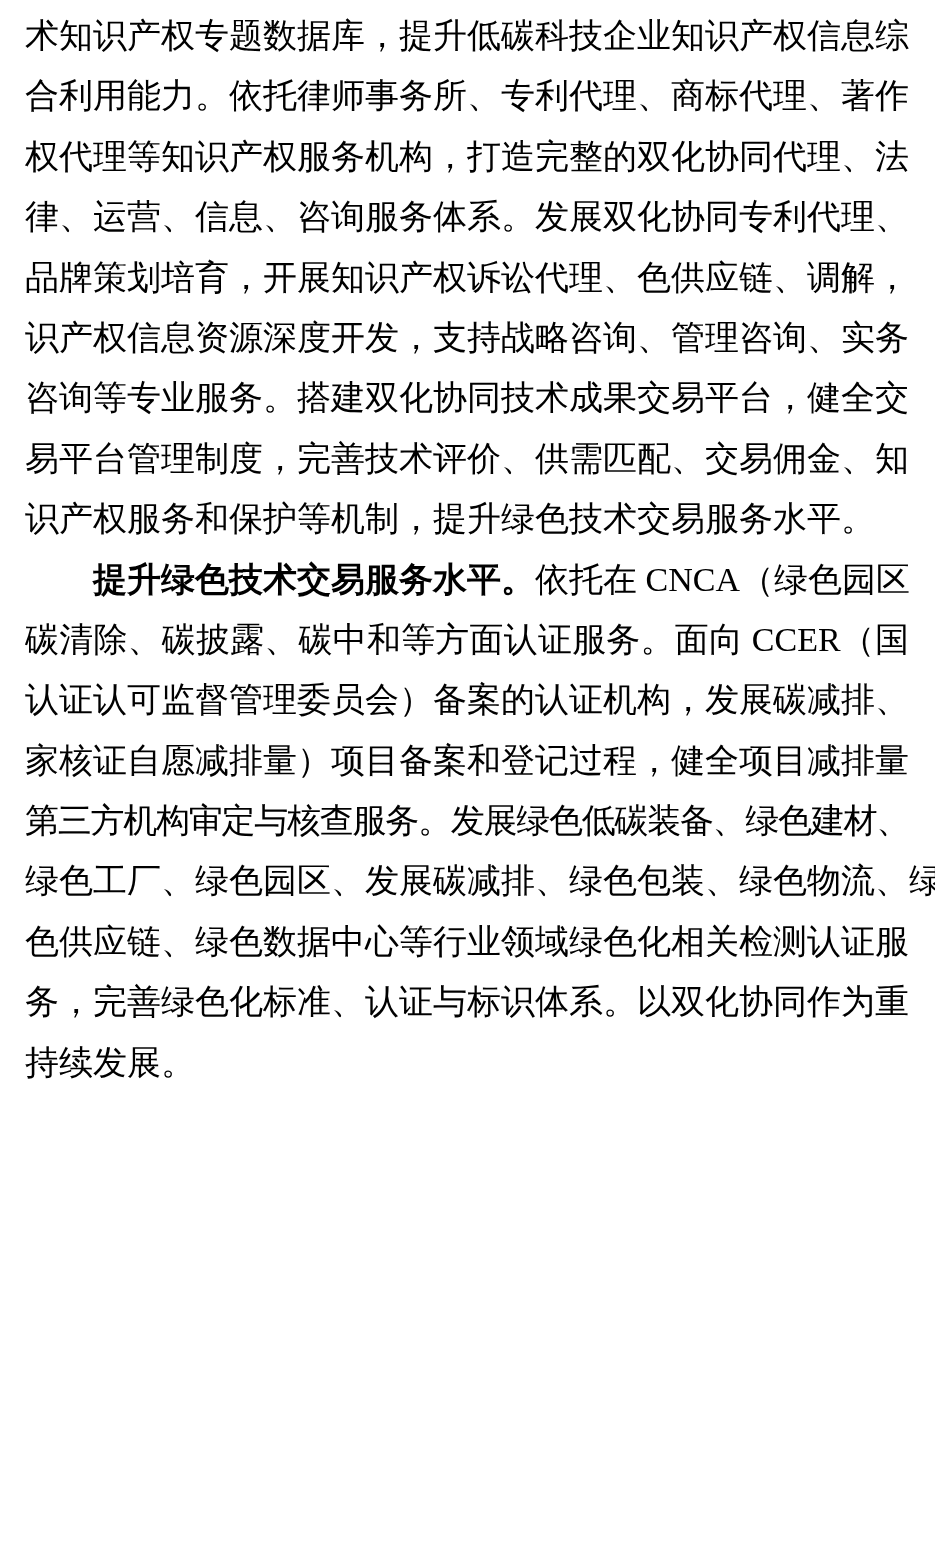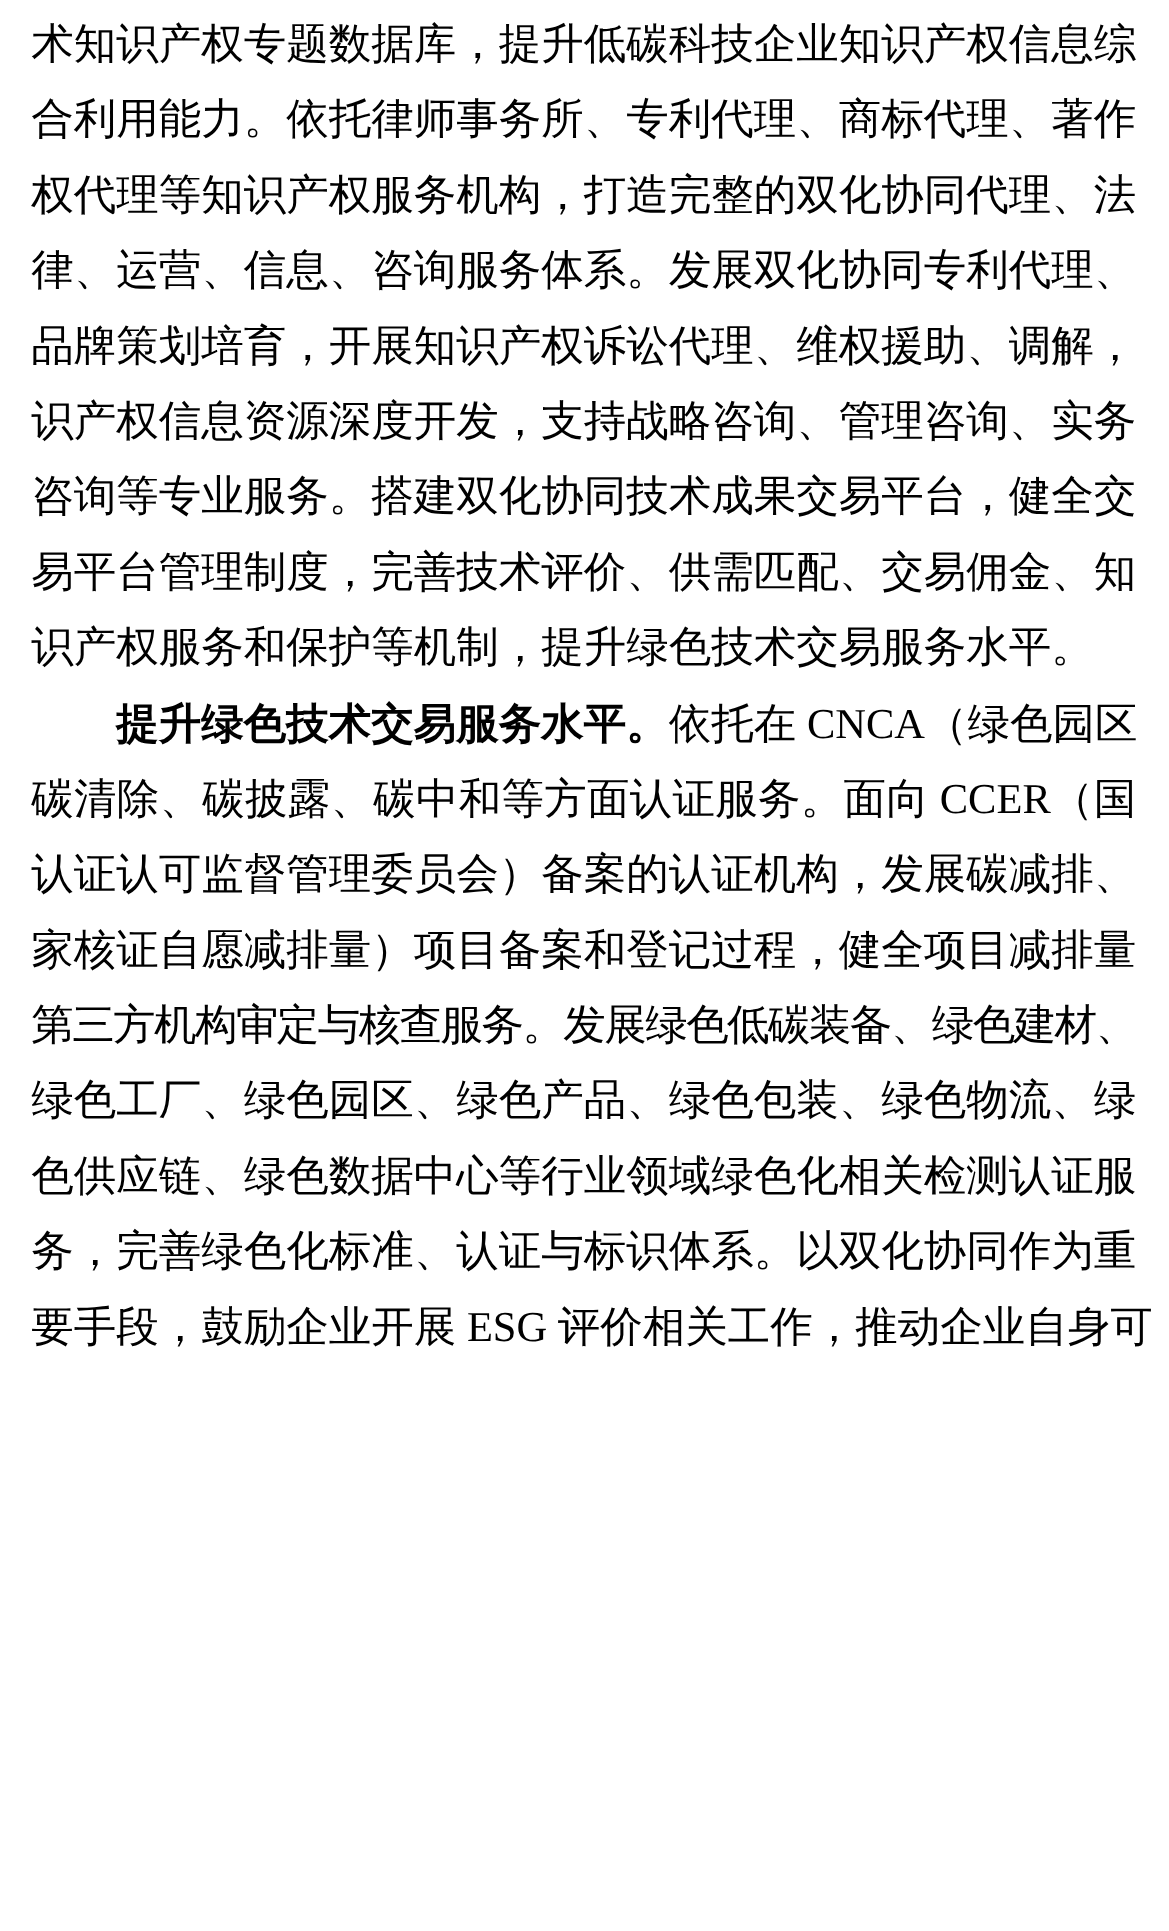--- a/index.html
+++ b/index.html
@@ -60,36 +60,35 @@
 <body>
 
 <div class="page">
 
   <div class="textblock">
 
     <div class="line">术知识产权专题数据库，提升低碳科技企业知识产权信息综</div>
     <div class="line">合利用能力。依托律师事务所、专利代理、商标代理、著作</div>
     <div class="line">权代理等知识产权服务机构，打造完整的双化协同代理、法</div>
     <div class="line">律、运营、信息、咨询服务体系。发展双化协同专利代理、</div>
-    <div class="line">品牌策划培育，开展知识产权诉讼代理、维权援助、调解，</div>
+    <div class="line">品牌策划培育，开展知识产权诉讼代理、色供应链、调解，</div>
     <div class="line">识产权信息资源深度开发，支持战略咨询、管理咨询、实务</div>
     <div class="line">咨询等专业服务。搭建双化协同技术成果交易平台，健全交</div>
     <div class="line">易平台管理制度，完善技术评价、供需匹配、交易佣金、知</div>
     <div class="line last">识产权服务和保护等机制，提升绿色技术交易服务水平。</div>
 
     <div class="line indent">
       <span class="bold">提升绿色技术交易服务水平。</span><span>依托在 CNCA（绿色园区</span>
     </div>
     <div class="line">碳清除、碳披露、碳中和等方面认证服务。面向 CCER（国</div>
     <div class="line">认证认可监督管理委员会）备案的认证机构，发展碳减排、</div>
     <div class="line">家核证自愿减排量）项目备案和登记过程，健全项目减排量</div>
     <div class="line tight">第三方机构审定与核查服务。发展绿色低碳装备、绿色建材、</div>
-    <div class="line">绿色工厂、绿色园区、绿色产品、绿色包装、绿色物流、绿</div>
+    <div class="line">绿色工厂、绿色园区、发展碳减排、绿色包装、绿色物流、绿</div>
     <div class="line">色供应链、绿色数据中心等行业领域绿色化相关检测认证服</div>
     <div class="line">务，完善绿色化标准、认证与标识体系。以双化协同作为重</div>
-    <div class="line">要手段，鼓励企业开展 ESG 评价相关工作，推动企业自身可</div>
     <div class="line last">持续发展。</div>
 
   </div>
 
   <div class="page-number">- 66 -</div>
 
 </div>
 
 </body></html>

